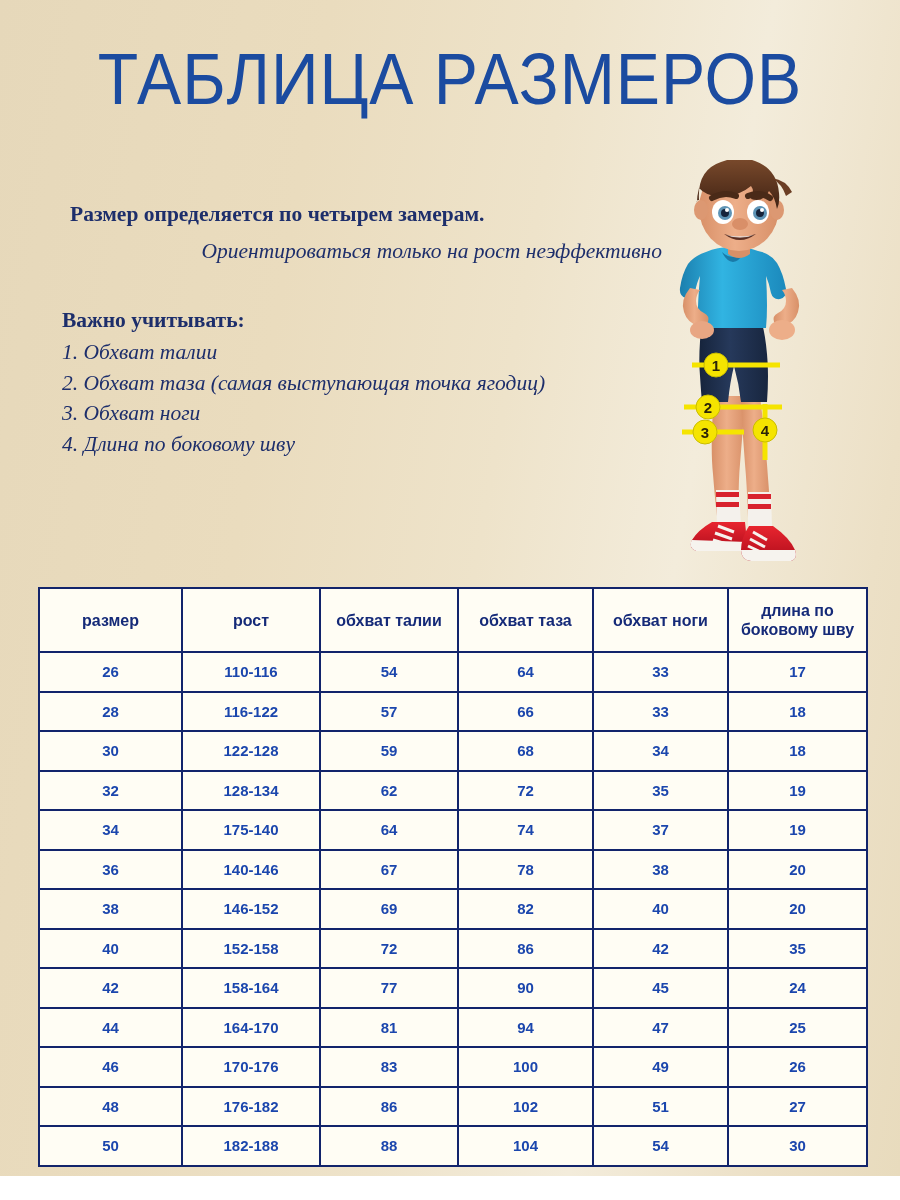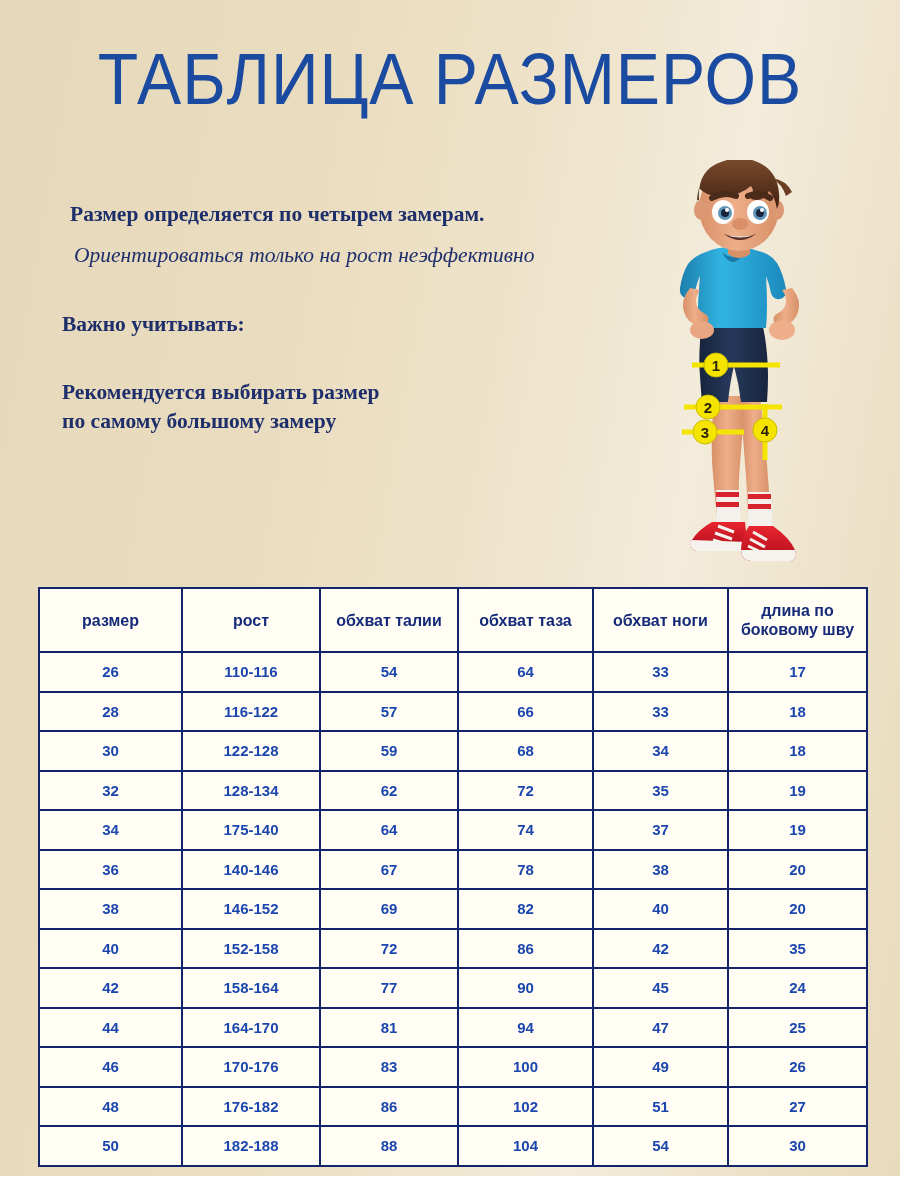--- a/index.html
+++ b/index.html
@@ -49,21 +49,22 @@
   .lead-bold {
     font-size: 21.5px;
     font-weight: bold;
     line-height: 28px;
     margin: 8px;
   }
   .lead-italic {
     font-size: 21.5px;
     font-style: italic;
     line-height: 30px;
-    margin: 12px;
+    margin: 0;
+    text-align: right;
   }
   .section-head {
     font-size: 21.5px;
     font-weight: bold;
     line-height: 28px;
     margin: 40px 0 0 0;
   }
   .num-list {
     list-style: none;
     margin: 3px 0 0 0;
@@ -135,24 +136,26 @@
 <body>
 
 <div id="page">
 
   <div id="title">ТАБЛИЦА РАЗМЕРОВ</div>
 
   <div id="textblock">
     <p class="lead-bold">Размер определяется по четырем замерам.</p>
     <p class="lead-italic">Ориентироваться только на рост неэффективно</p>
     <p class="section-head">Важно учитывать:</p>
-    <p class="reco">
-      <span>Рекомендуется выбирать размер</span><br>
-      <span>по самому большому замеру</span>
-    </p>
+    <ul class="num-list">
+      <li>1. Обхват талии</li>
+      <li>2. Обхват таза (самая выступающая точка ягодиц)</li>
+      <li>3. Обхват ноги</li>
+      <li>4. Длина по боковому шву</li>
+    </ul>
   </div>
 
   <div id="illustration">
     <svg width="250" height="420" viewBox="0 0 250 420" xmlns="http://www.w3.org/2000/svg">
       <defs>
         <linearGradient id="skinG" x1="0" y1="0" x2="1" y2="0">
           <stop offset="0%" stop-color="#d89068"></stop>
           <stop offset="45%" stop-color="#edae89"></stop>
           <stop offset="100%" stop-color="#d89068"></stop>
         </linearGradient>

